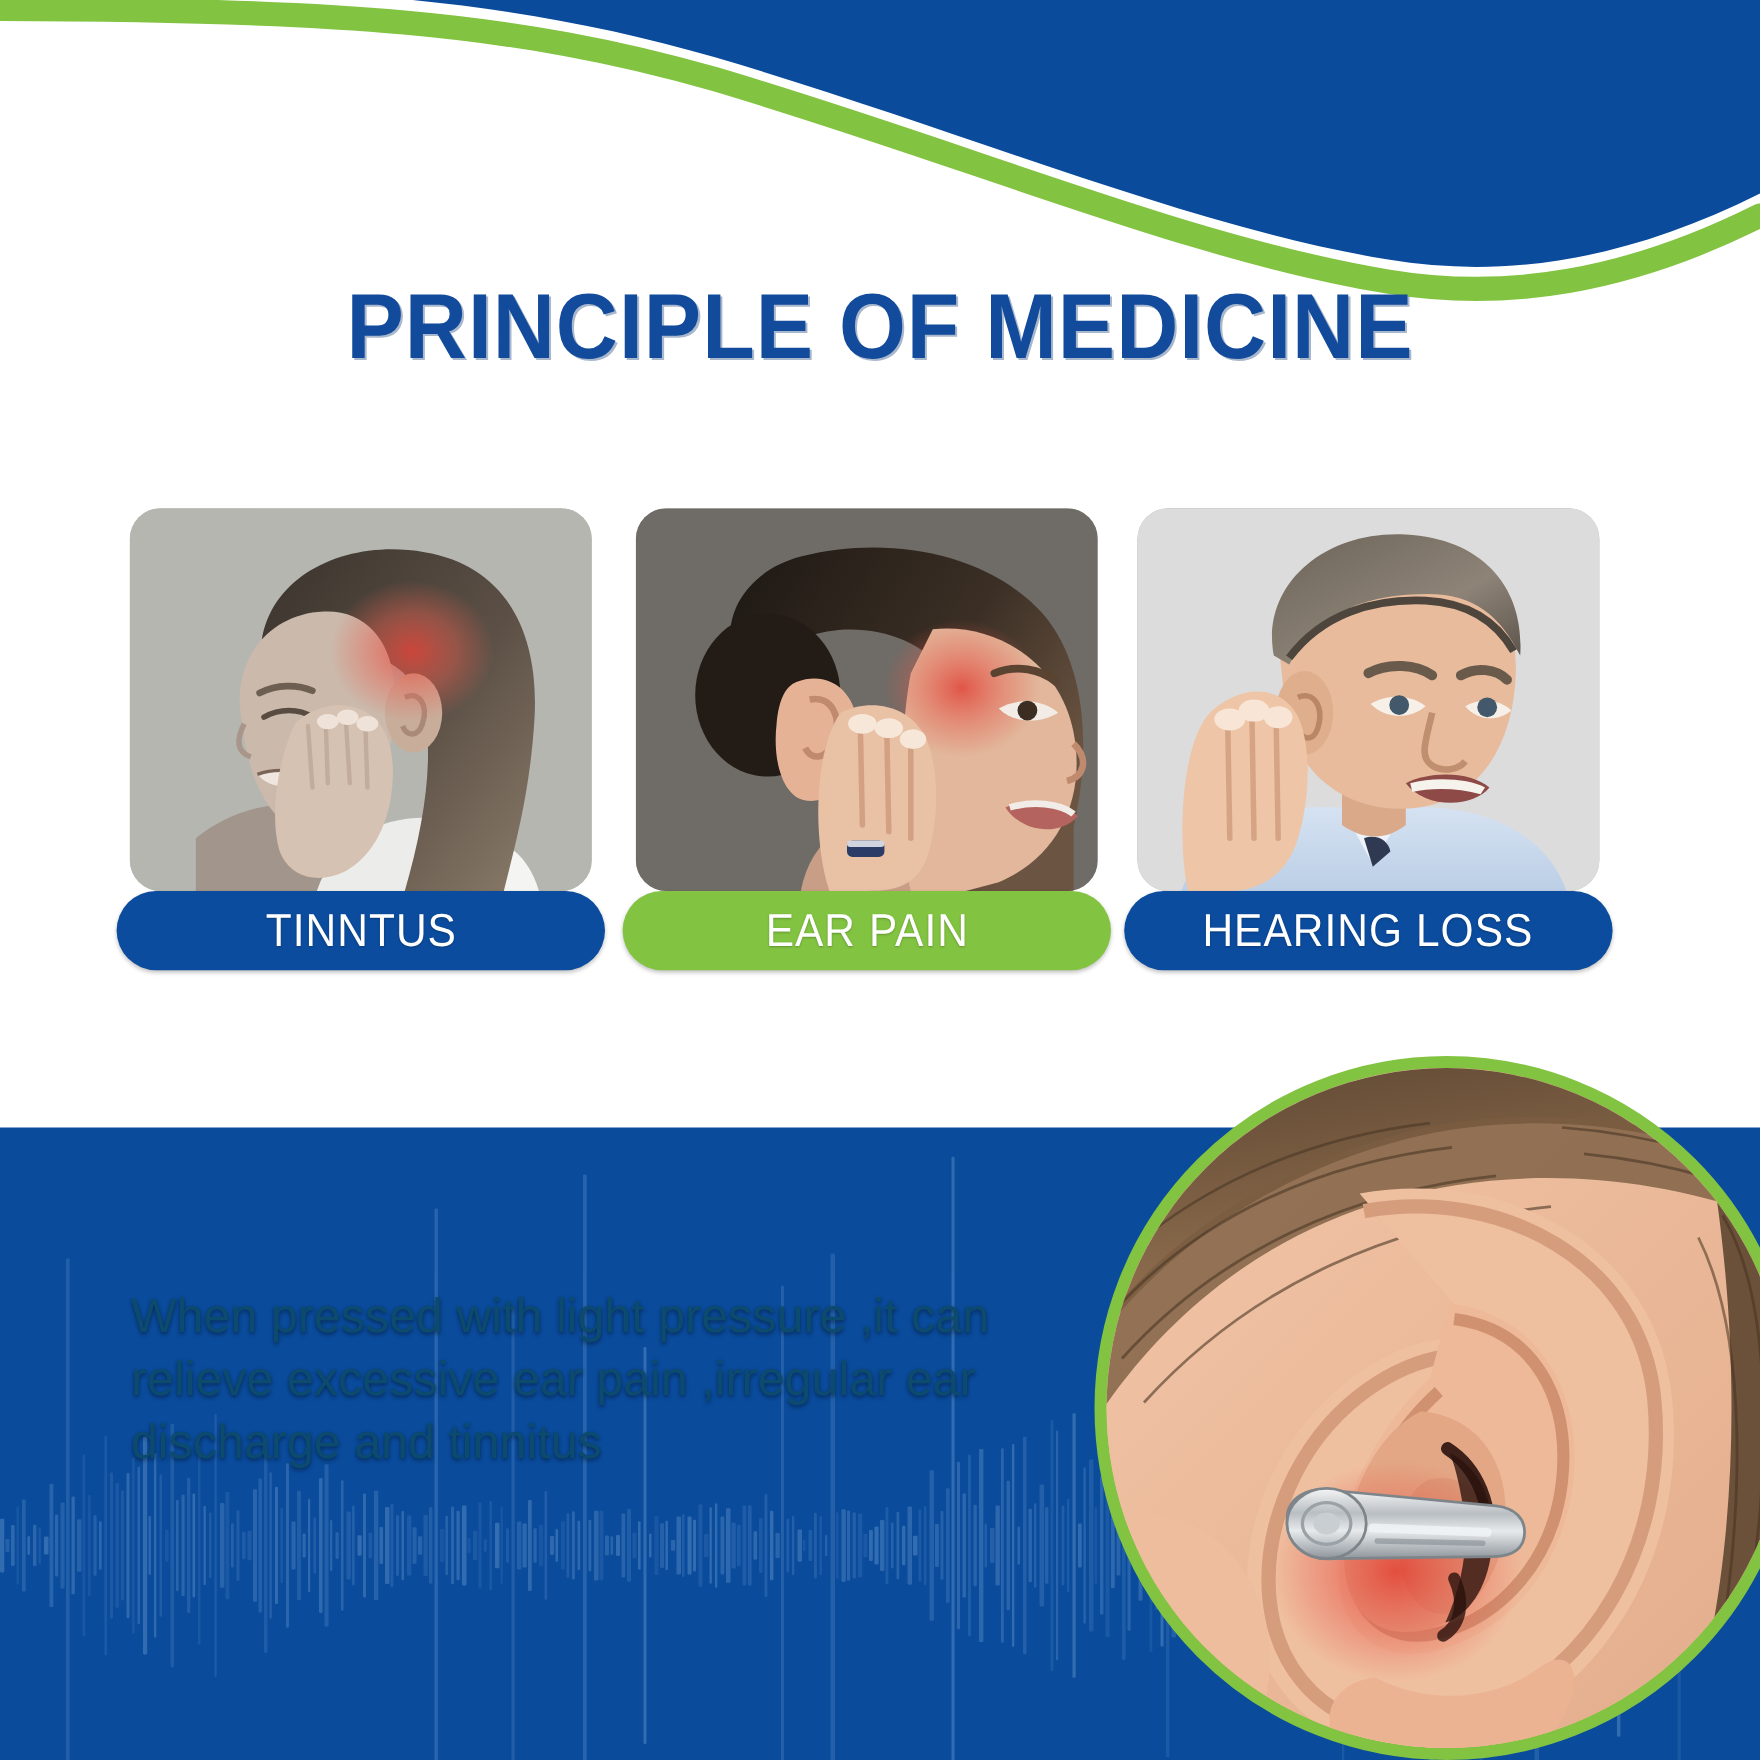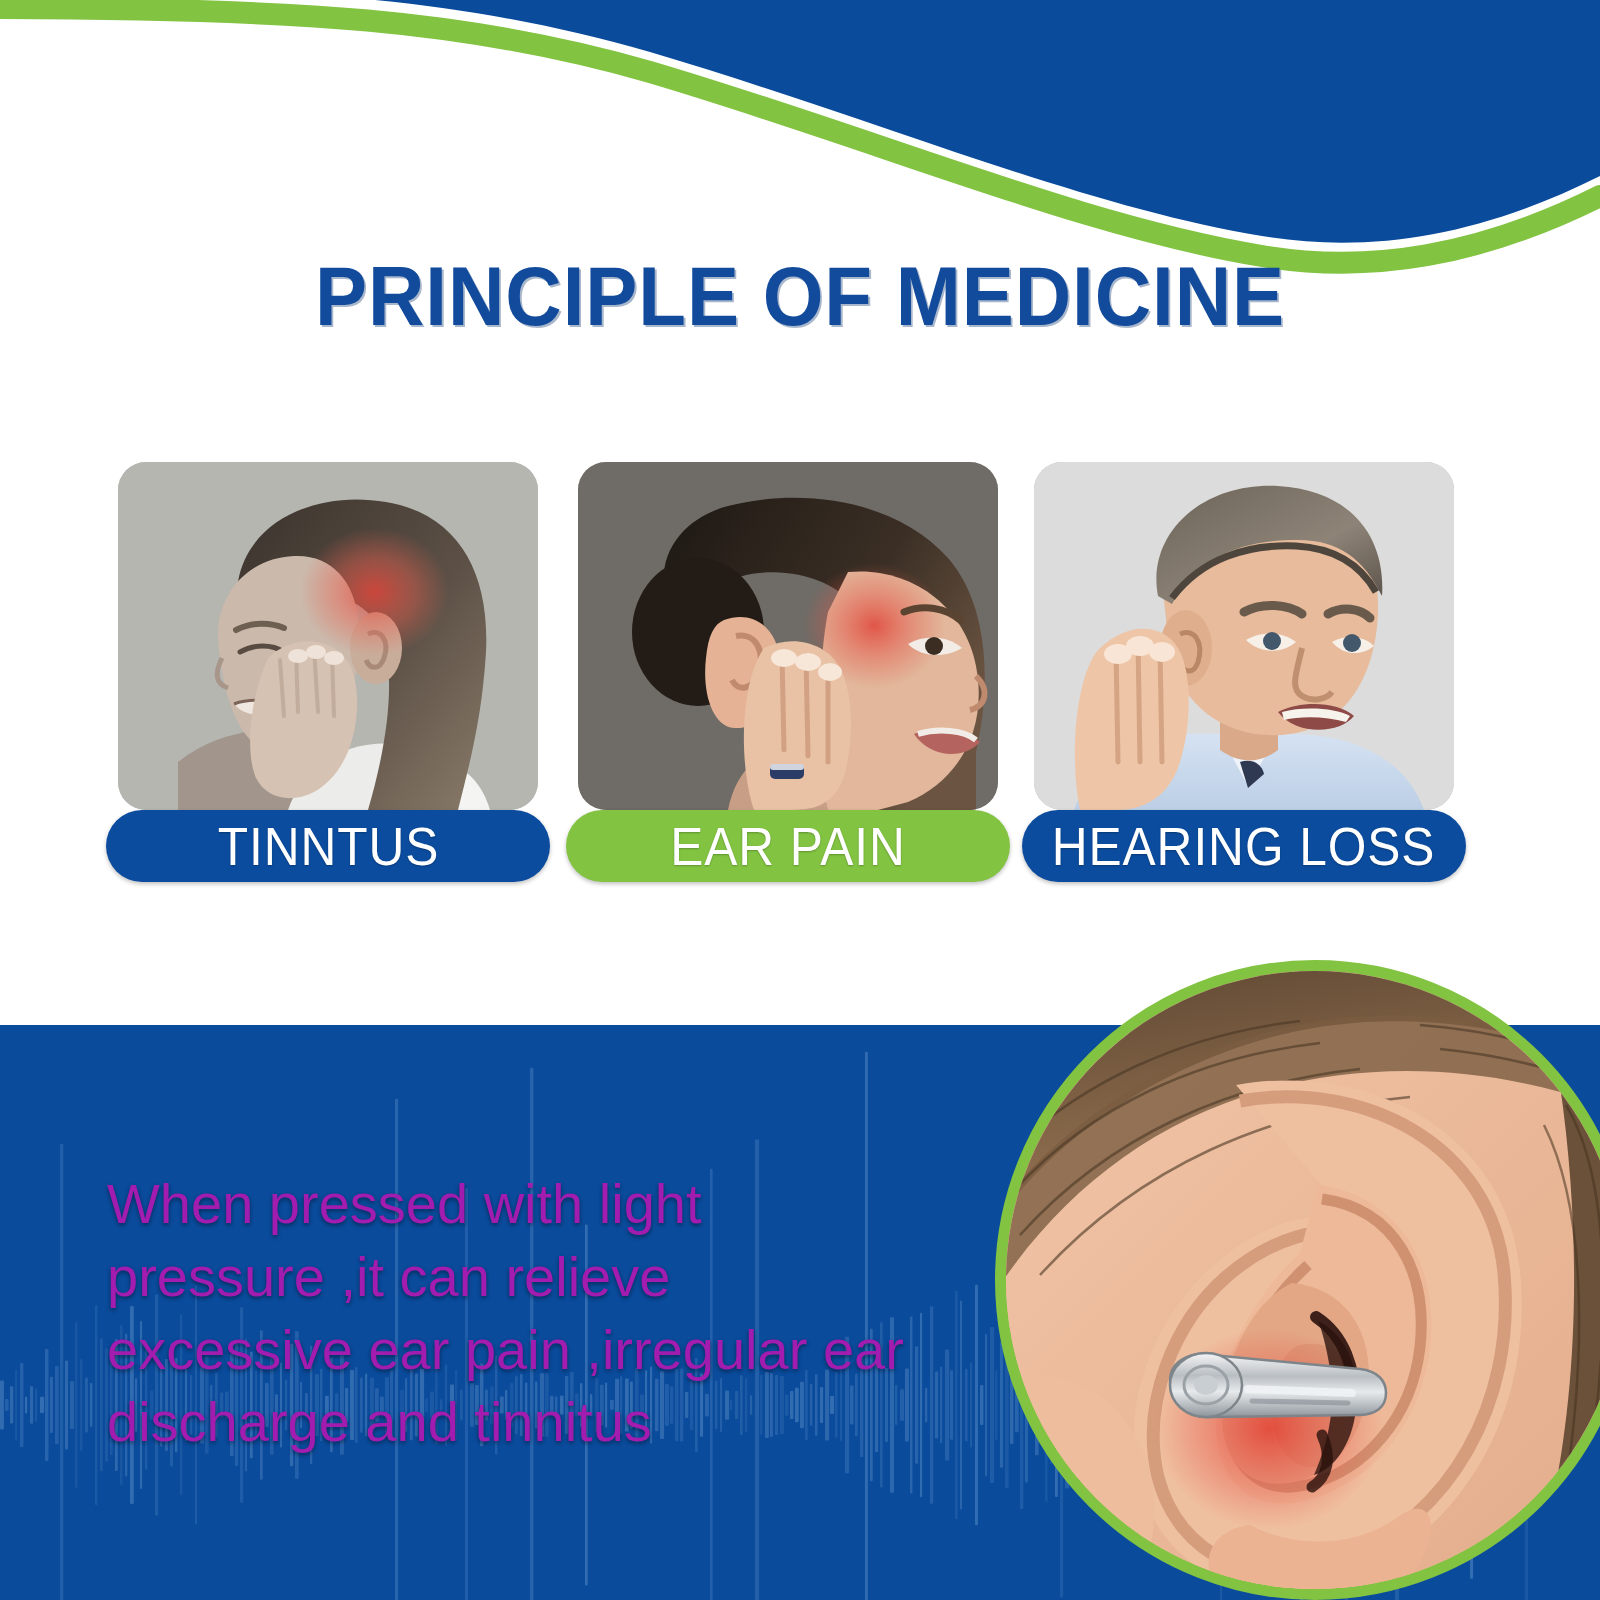--- a/index.html
+++ b/index.html
@@ -37,39 +37,39 @@
   .photo{
     position:absolute;left:0;top:0;width:420px;height:348px;
     border-radius:28px;overflow:hidden;
     background:#b9b9b5;
   }
   .photo-inner{position:absolute;inset:0;}
   .pill{
     position:absolute;left:-12px;bottom:0;width:444px;height:72px;
     border-radius:36px;
     display:flex;align-items:center;justify-content:center;
-    color:#ffffff;font-size:54px;font-weight:400;
+    color:#ffffff;font-size:42px;font-weight:400;
     letter-spacing:1px;
     box-shadow:0 2px 4px rgba(0,0,0,.25);
   }
   .pill.blue{background:#0b4c9e;}
   .pill.green{background:#82c341;}
   .pill span{transform:scaleX(0.92);white-space:nowrap;text-shadow:0 1px 2px rgba(0,0,0,.25);}
 
   
   .band{
     position:absolute;left:0;top:1025px;width:1600px;height:575px;
     background:#0a4b9c;overflow:hidden;
   }
   .wave-bg{position:absolute;left:0;top:0;width:1600px;height:575px;opacity:.55;}
 
   .blurb{
-    position:absolute;left:107px;top:1168px;width:820px;
-    color:#a21caf;
-    font-size:56px;line-height:1.30;
+    position:absolute;left:119px;top:1168px;width:820px;
+    color:#0c4a6e;
+    font-size:44px;line-height:1.30;
     font-weight:400;
     text-shadow:0 2px 4px rgba(0,0,0,.45);
   }
 
   
   .ear-circle{
     position:absolute;left:995px;top:960px;width:640px;height:640px;
     border-radius:50%;
     border:11px solid #82c341;
     overflow:hidden;

